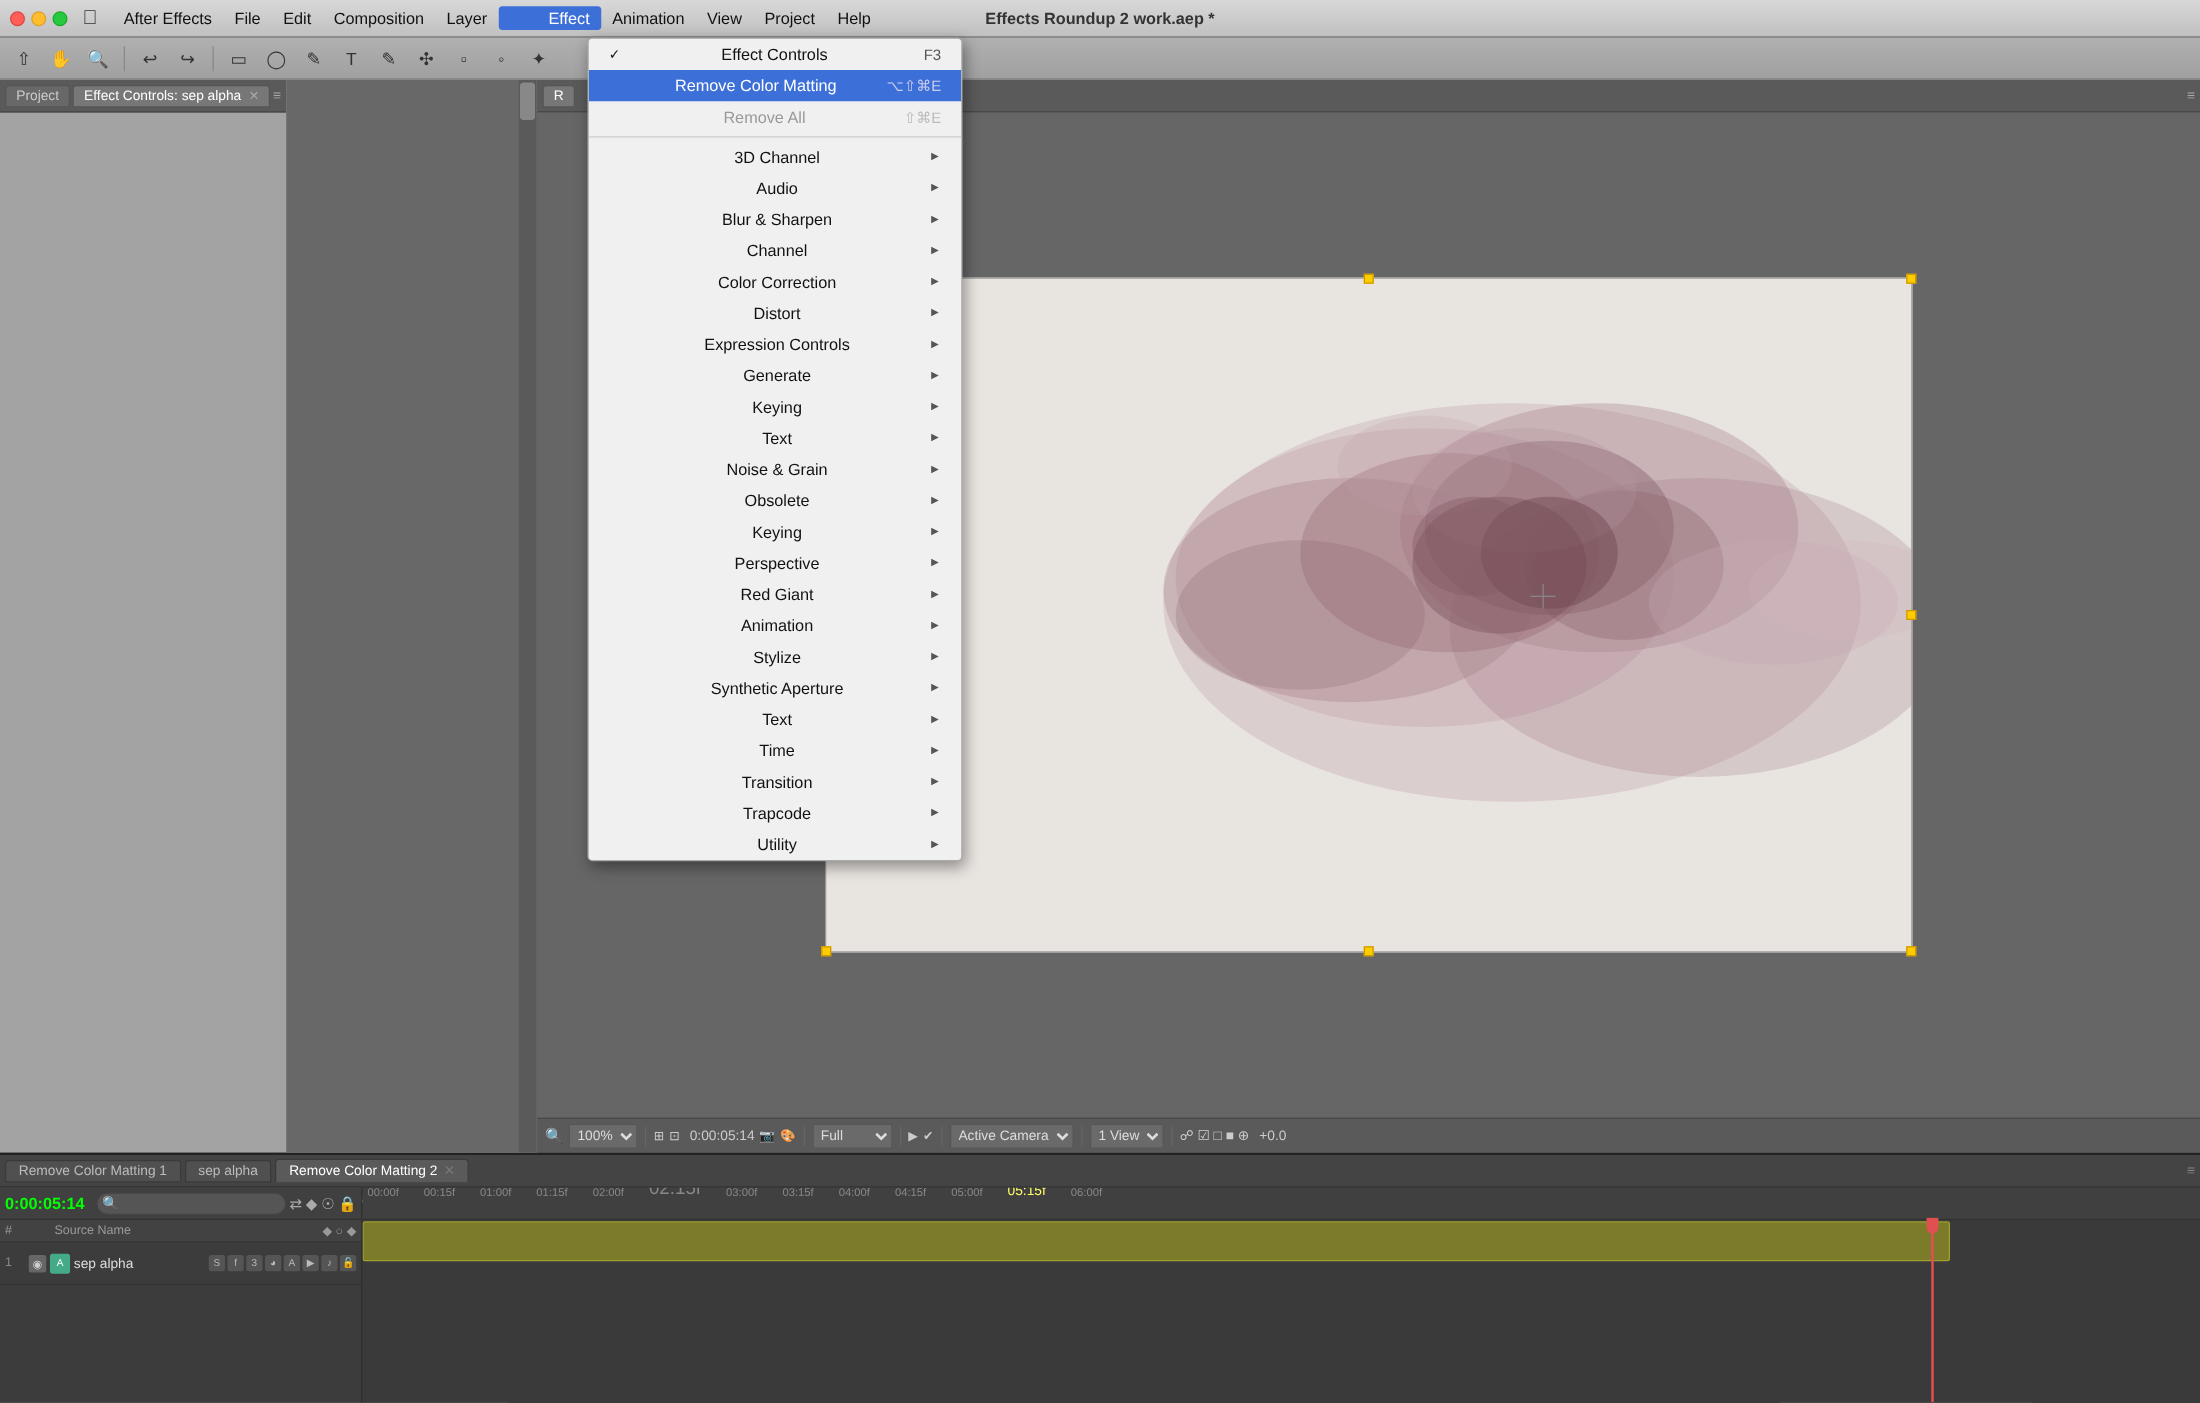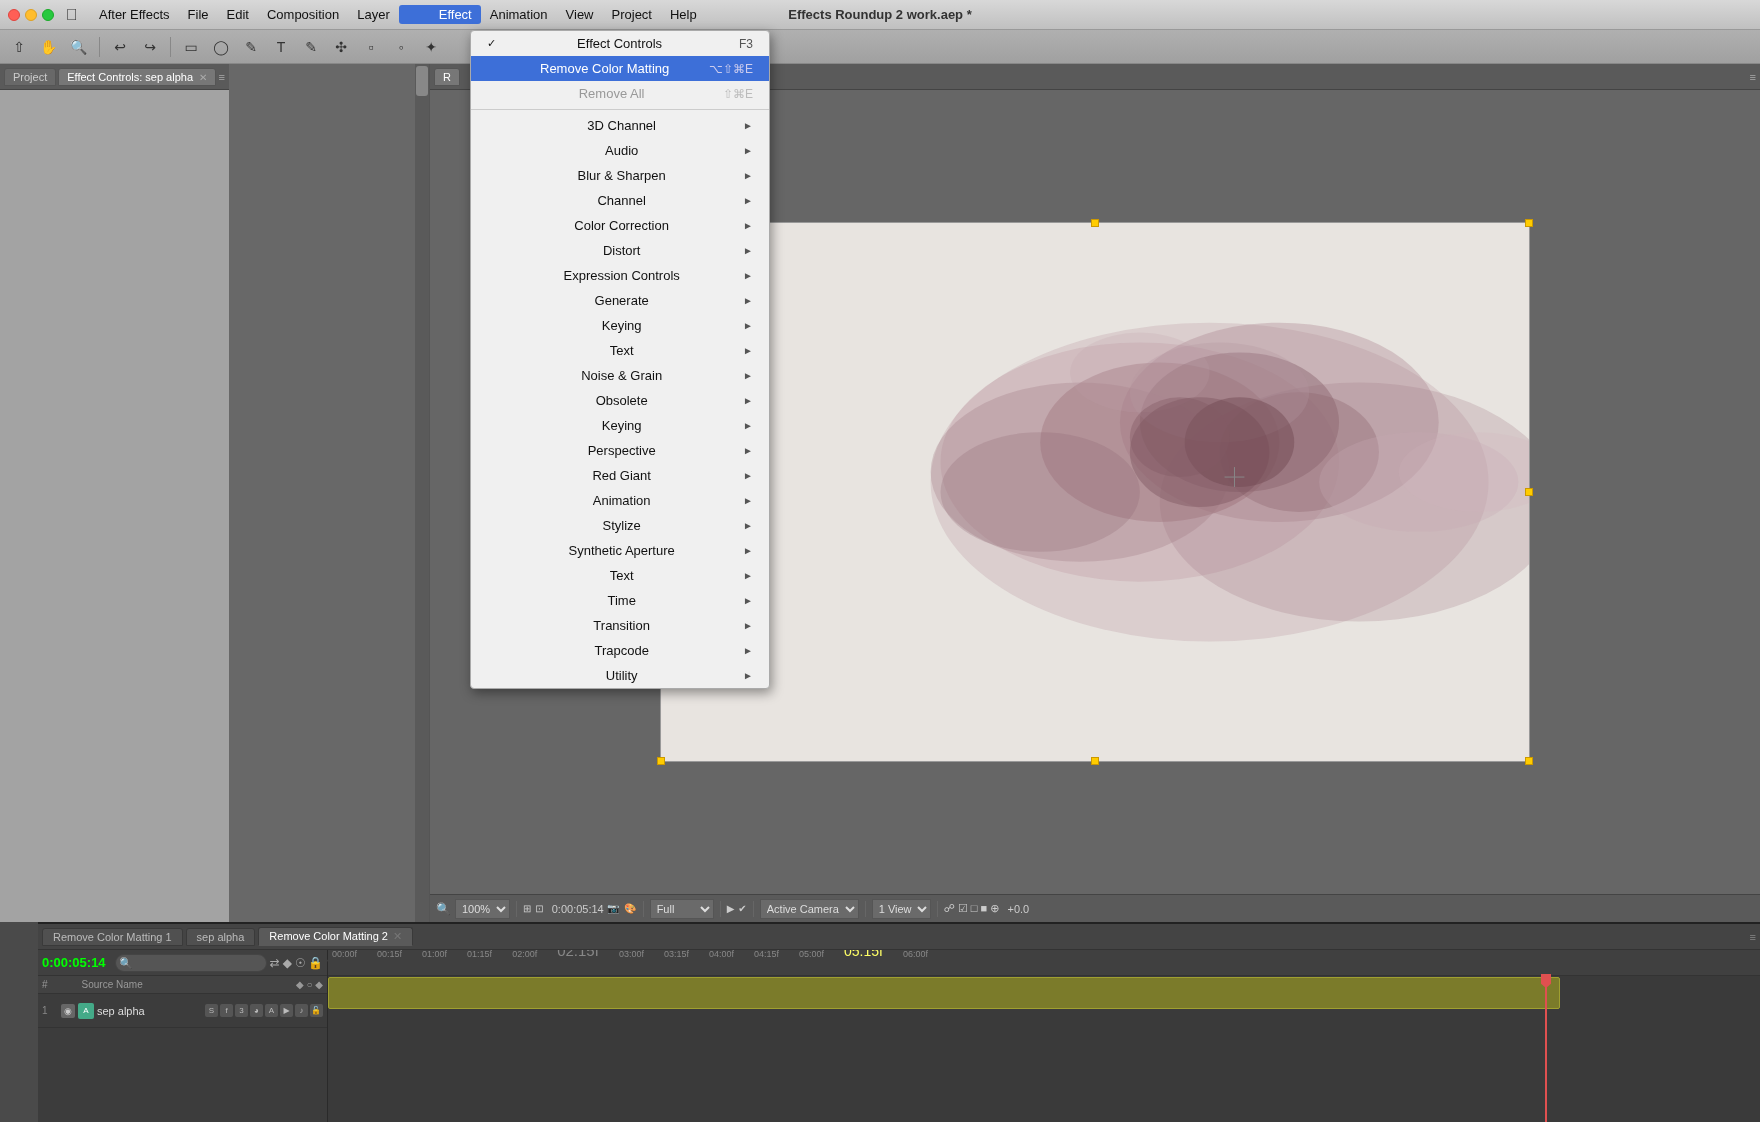--- a/index.html
+++ b/index.html
@@ -276,21 +276,20 @@
       margin: 0 2px;
     }
 
     
     #timeline {
       height: 200px;
       background: #3a3a3a;
       border-top: 2px solid #222;
       display: flex;
       flex-direction: column;
-      margin-left: 38px;
     }
     .timeline-tabs {
       height: 26px;
       background: #444;
       border-bottom: 1px solid #333;
       display: flex;
       align-items: center;
       padding: 0 4px;
       gap: 3px;
     }
@@ -729,21 +728,21 @@
         <span style="margin-right:20px;font-size:9px;color:#888;">00:15f</span>
         <span style="margin-right:20px;font-size:9px;color:#888;">01:00f</span>
         <span style="margin-right:20px;font-size:9px;color:#888;">01:15f</span>
         <span style="margin-right:20px;font-size:9px;color:#888;">02:00f</span>
         <span style="margin-right:20px;font-size:15px;color:#888;">02:15f</span>
         <span style="margin-right:20px;font-size:9px;color:#888;">03:00f</span>
         <span style="margin-right:20px;font-size:9px;color:#888;">03:15f</span>
         <span style="margin-right:20px;font-size:9px;color:#888;">04:00f</span>
         <span style="margin-right:20px;font-size:9px;color:#888;">04:15f</span>
         <span style="margin-right:20px;font-size:9px;color:#888;">05:00f</span>
-        <span style="margin-right:20px;font-size:14px;color:#ff6;">05:15f</span>
+        <span style="margin-right:20px;font-size:11px;color:#ff6;">05:15f</span>
         <span style="margin-right:20px;font-size:9px;color:#888;">06:00f</span>
       </div>
       <div class="tl-track-area">
 
         <div class="tl-bar" style="left:0;right:200px;width:calc(100% - 200px);"></div>
 
         <div class="tl-playhead" style="left:calc(100% - 215px);">
           <div class="tl-playhead-marker"></div>
         </div>
       </div>

